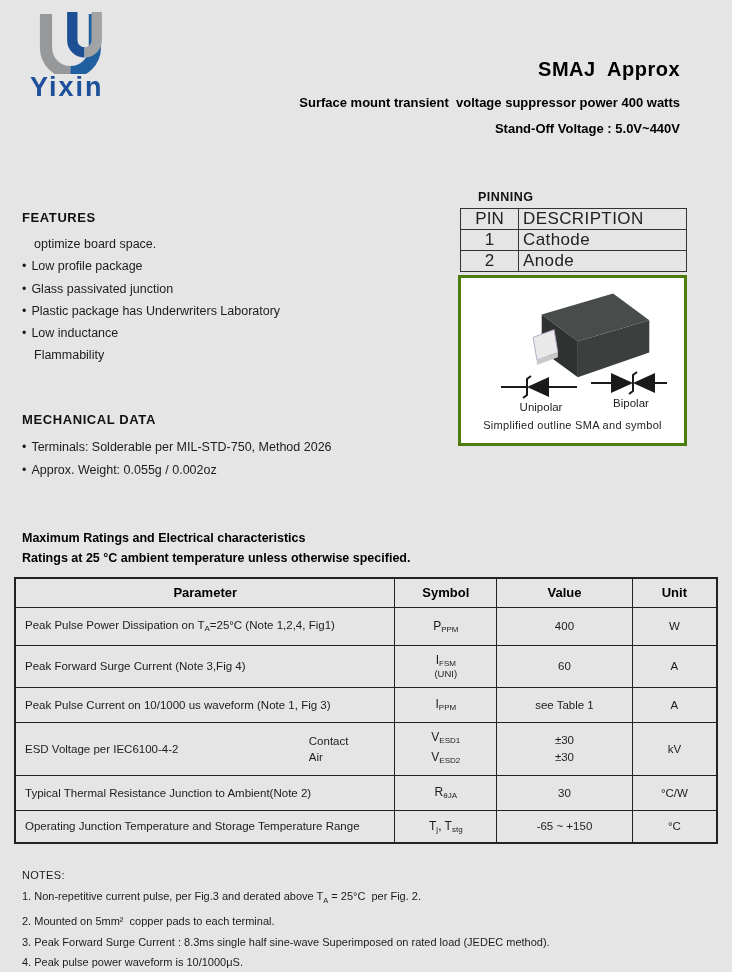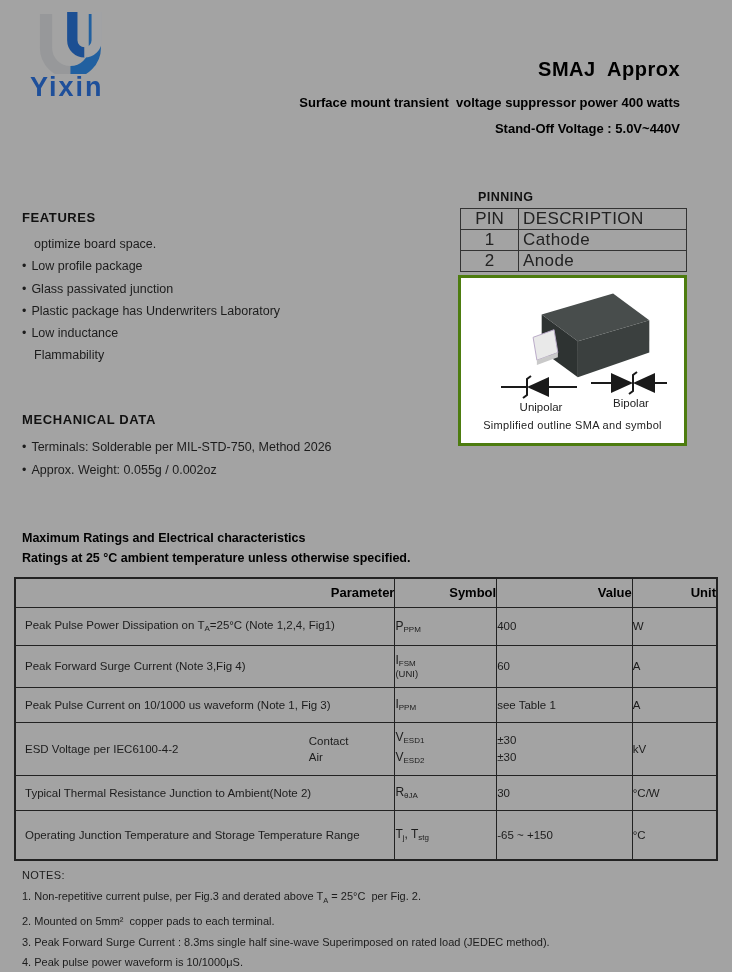--- a/index.html
+++ b/index.html
@@ -1,18 +1,18 @@
 <!DOCTYPE html>
 <html><head>
 <meta charset="utf-8">
 <style>
   * { margin:0; padding:0; box-sizing:border-box; }
   html,body { background:#ffffff; }
   body { font-family:"Liberation Sans","DejaVu Sans",sans-serif; color:#1c1c1c; }
-  .page { position:relative; width:732px; height:972px; background:#a3a3a3; overflow:hidden; }
+  .page { position:relative; width:732px; height:972px; background:#e5e5e5; overflow:hidden; }
 
   
   .logo-svg { position:absolute; left:32px; top:12px; }
   .logo-text { position:absolute; left:30px; top:72px; font-size:27px; font-weight:bold;
                color:#1e4f9a; letter-spacing:2px; }
 
   
   .title { position:absolute; top:58px; right:52px; font-size:20px; font-weight:bold;
            color:#000; white-space:pre; letter-spacing:0.5px; }
   .sub1 { position:absolute; top:95px; right:52px; font-size:13px; font-weight:bold;
@@ -54,30 +54,30 @@
 
   
   .ratings-head { position:absolute; left:22px; top:529px; font-size:12.5px; font-weight:bold;
                   color:#000; line-height:19.5px; }
 
   
   .main-table { position:absolute; left:14px; top:577px; width:704px; border-collapse:collapse;
                 color:#1c1c1c; }
   .main-table th, .main-table td { border:1px solid #222; }
   .main-table { border:2px solid #222; }
-  .main-table th { font-size:13px; font-weight:bold; text-align:right; height:29px; color:#000; }
+  .main-table th { font-size:13px; font-weight:bold; text-align:center; height:29px; color:#000; }
   .main-table td { font-size:11.5px; }
   .cell-param { text-align:left; padding-left:9px; }
-  .cell-c { }
+  .cell-c { text-align:center; }
   .main-table sub { font-size:8px; vertical-align:-2px; letter-spacing:0; }
   .sym-base { font-size:12px; }
   .sym-line2 { font-size:9.5px; line-height:11px; }
   .unit-cell { font-size:12px; }
   .r1 td { height:38px;margin-top:44px; } .r2 td { height:42px; } .r3 td { height:35px; }
-  .r4 td { height:53px; } .r5 td { height:35px; } .r6 td { height:50px; }
+  .r4 td { height:53px; } .r5 td { height:35px; } .r6 td { height:33px; }
   .param-flex { display:flex; align-items:center; justify-content:space-between; }
   .cond-block { margin-right:46px; text-align:left; line-height:16px; }
   .two-line { line-height:17px; }
 
   
   .notes { position:absolute; left:22px; top:864px; font-size:11px; color:#1c1c1c; }
   .notes .notes-heading { font-weight:normal; letter-spacing:0.3px; }
   .note-line { line-height:20.3px; white-space:pre; }
   .notes .notes-heading { line-height:22px; }
   .note-line sub { font-size:7.5px; }

